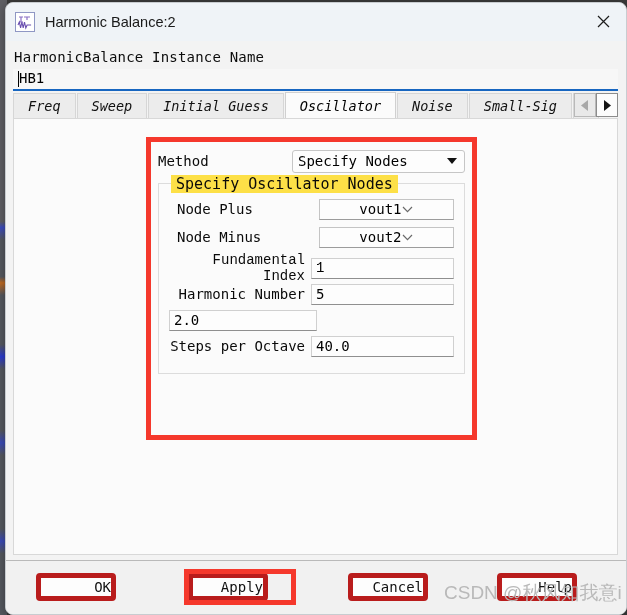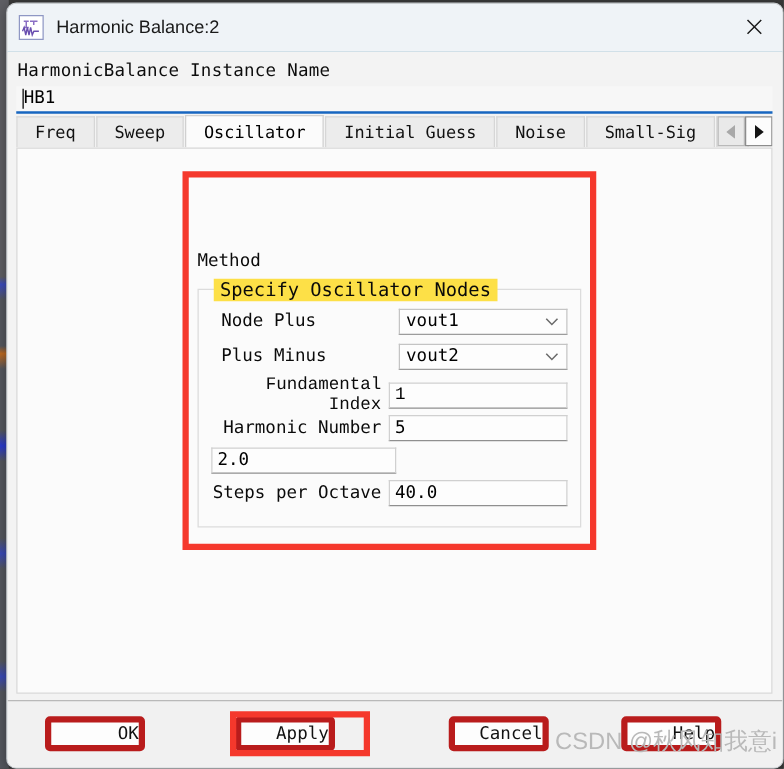--- a/index.html
+++ b/index.html
@@ -133,20 +133,21 @@
     border-bottom: none;
     margin-right: 1px;
     padding: 0 14px;
     display: flex;
     align-items: center;
     font-size: 13.5px;
     color: #111;
     white-space: nowrap;
     box-sizing: border-box;
     cursor: default;
+    font-style: italic;
   }
   .tab.selected {
     background: #fbfbfb;
     height: 26px;
     border-color: #d0d0d0;
     color: #000;
   }
   .tab.clipped {
     overflow: hidden;
     padding-right: 2px;
@@ -214,21 +215,20 @@
   .cb-label {
     font-size: 14px;
     color: #0a0a0a;
   }
 
   .method-row {
     display: flex;
     align-items: center;
     height: 24px;
     margin-bottom: 10px;
-    margin-top: 48px;
   }
   .method-label {
     font-size: 14px;
     color: #0a0a0a;
     width: 134px;
   }
   #method-combo {
     width: 173px;
     height: 23px;
     background: #fdfdfd;
@@ -278,21 +278,21 @@
   }
   .node-combo {
     width: 137px;
     height: 21px;
     background: #fdfdfd;
     border: 1px solid #c4c4c4;
     border-bottom: 1px solid #9c9c9c;
     box-sizing: border-box;
     display: flex;
     align-items: center;
-    justify-content: space-between;
+    justify-content: center;
     padding: 0 6px 0 5px;
     font-size: 14px;
     color: #000;
     cursor: default;
   }
 
   .field-row {
     display: flex;
     align-items: center;
     height: 22px;
@@ -339,21 +339,21 @@
     border: 5px solid #b91c1c;
     border-radius: 4px;
     box-sizing: border-box;
     display: flex; align-items: center; justify-content: flex-end;
     font-size: 14px;
     color: #111;
     cursor: default;
   }
   #btn-ok     { left: 30px; }
   #btn-apply  { left: 182px; }
-  #btn-cancel { left: 353px; }
+  #btn-cancel { left: 342px; }
   #btn-help   { left: 491px; }
 
   #apply-highlight {
     position: absolute;
     left: 178px; top: 8px;
     width: 112px; height: 36px;
     border: 5px solid #f5382c;
     box-sizing: border-box;
     pointer-events: none;
     z-index: 4;
@@ -402,25 +402,25 @@
       <div id="instance-value">HB1</div>
     </div>
 
     <div id="tabstrip">
       <div class="tab">
         <span>Freq</span>
       </div>
       <div class="tab">
         <span>Sweep</span>
       </div>
+      <div class="tab">
+        <span>Initial Guess</span>
+      </div>
       <div class="tab selected">
         <span>Oscillator</span>
-      </div>
-      <div class="tab">
-        <span>Initial Guess</span>
       </div>
       <div class="tab">
         <span>Noise</span>
       </div>
       <div class="tab">
         <span>Small-Sig</span>
       </div>
       <div class="tab clipped">
         <span>P</span>
       </div>
@@ -439,37 +439,43 @@
       </div>
     </div>
 
     <div id="tabpage"></div>
 
     <div id="osc-panel">
 
 
       <div class="method-row">
         <span class="method-label">Method</span>
+        <div id="method-combo">
+          <span>Specify Nodes</span>
+          <svg width="10" height="6" viewBox="0 0 10 6">
+            <path d="M0 0 L10 0 L5 6 Z" fill="#111"></path>
+          </svg>
+        </div>
       </div>
 
       <div id="group-box">
         <div id="group-title">Specify Oscillator Nodes</div>
 
         <div class="node-row">
           <span class="node-label">Node Plus</span>
           <div class="node-combo">
             <span>vout1</span>
             <svg width="11" height="7" viewBox="0 0 11 7">
               <path d="M1 1 L5.5 5.6 L10 1" stroke="#6a6a6a" stroke-width="1.2" fill="none"></path>
             </svg>
           </div>
         </div>
 
         <div class="node-row">
-          <span class="node-label">Plus Minus</span>
+          <span class="node-label">Node Minus</span>
           <div class="node-combo">
             <span>vout2</span>
             <svg width="11" height="7" viewBox="0 0 11 7">
               <path d="M1 1 L5.5 5.6 L10 1" stroke="#6a6a6a" stroke-width="1.2" fill="none"></path>
             </svg>
           </div>
         </div>
 
         <div class="field-row first">
           <span class="field-label">Fundamental Index</span>

